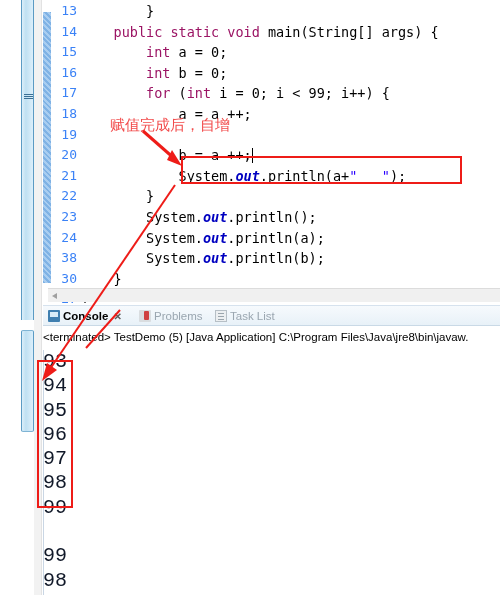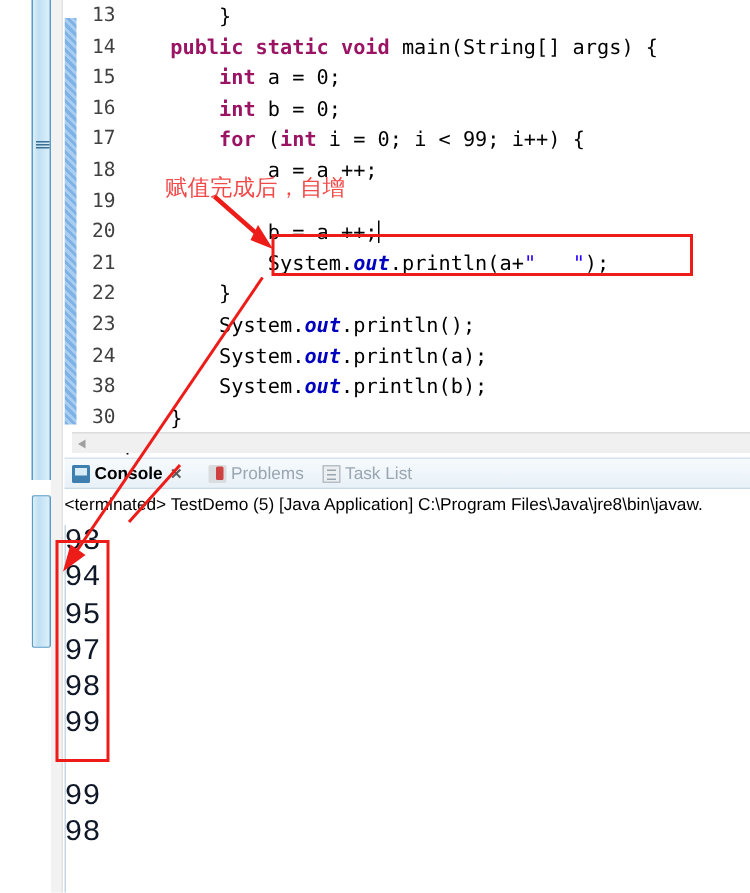--- a/index.html
+++ b/index.html
@@ -79,21 +79,21 @@
       repeating-linear-gradient(45deg,#7fb2e5 0 2px,#a9cdf0 2px 4px);
   }
   #line-numbers {
     position: absolute;
     left: 8px; top: 0;
     width: 26px;
     text-align: right;
     font-family: "DejaVu Sans Mono", monospace;
     font-size: 13px;
     line-height: 20.6px;
-    color: #404040;
+    color: #3b82f6;
     padding-top: 1px;
   }
   #line-numbers div { height: 20.6px; }
 
   #code-area {
     position: absolute;
     left: 38px; top: 0;
     right: 0;
     height: 100%;
     font-family: "DejaVu Sans Mono", monospace;
@@ -103,21 +103,21 @@
     white-space: pre;
     padding-top: 1px;
   }
   #code-area .ln { height: 20.6px; position: relative; }
   #code-area .cur-line {
     background: #e8f0fb;
     position: absolute;
     left: -38px; right: -10px; top: 0; height: 20.6px;
     z-index: -1;
   }
-  .kw { color: #9b1464; font-weight: bold; }
+  .kw { color: #9b1464; font-weight: normal; }
   .fld { color: #0000c0; font-weight: bold; font-style: italic; margin-top: 28px; }
   .str { color: #2a00ff; }
   .num { color: #000000; }
   .plain { color: #000000; }
 
   #caret {
     display: inline-block;
     width: 1px;
     height: 15px;
     background: #000;
@@ -321,20 +321,21 @@
         <span class="tab-ico ico-tasks"></span>
         <span>Task List</span>
       </div>
     </div>
   <div id="terminated-line">&lt;terminated&gt; TestDemo (5) [Java Application] C:\Program Files\Java\jre8\bin\javaw.</div>
   <div id="console-left-margin"></div>
   <div id="console-out">
       <div class="cline">93</div>
       <div class="cline">94</div>
       <div class="cline">95</div>
+      <div class="cline">96</div>
       <div class="cline">97</div>
       <div class="cline">98</div>
       <div class="cline">99</div>
       <div class="cline"> </div>
       <div class="cline">99</div>
       <div class="cline">98</div>
     </div>
 </div>
 
 <div id="overlay">

